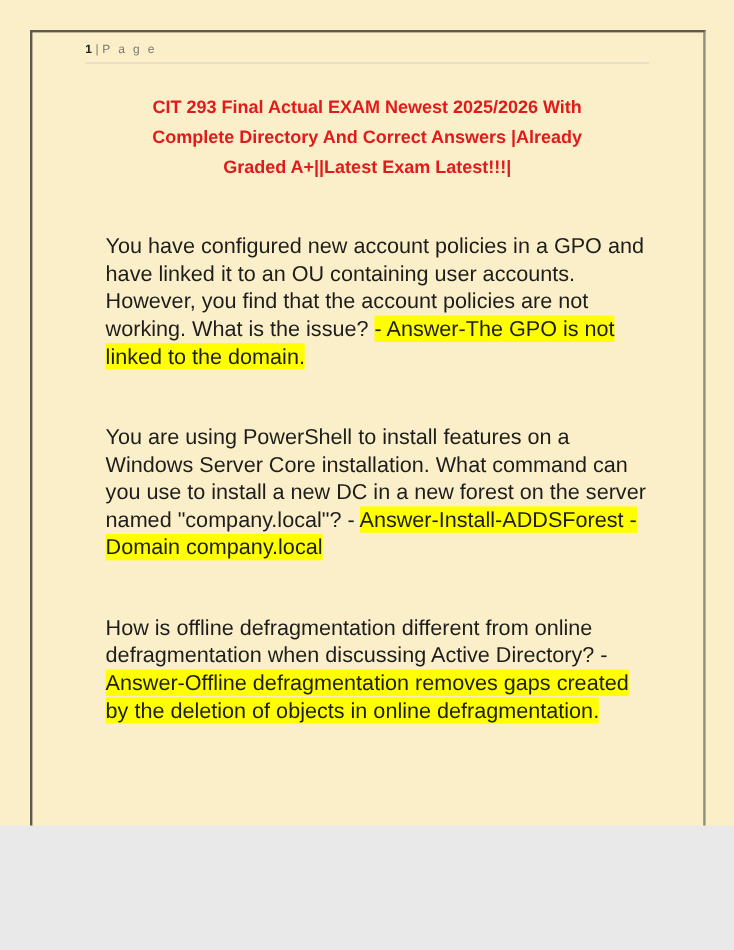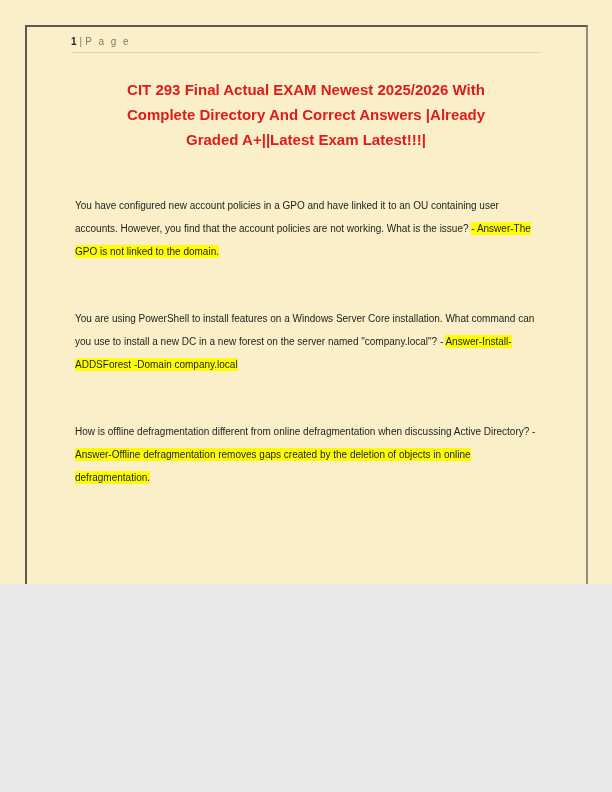--- a/index.html
+++ b/index.html
@@ -14,21 +14,21 @@
     --header-rule: #ddd6c2;
   }
   html, body { margin: 0; padding: 0; }
   body {
     width: 612px; height: 792px;
     background: #e9e9e9;
     font-family: "Liberation Sans", sans-serif;
   }
   .page {
     position: relative;
-    width: 612px; height: 584px;
+    width: 612px; height: 688px;
     background: var(--page-bg);
     overflow: hidden;
   }
   .frame {
     position: absolute;
     left: 25px; top: 25px;
     width: 559px; height: 738px;
     border-style: solid;
     border-width: 2px;
     border-color: var(--frame-dark) var(--frame-light) var(--frame-light) var(--frame-dark);
@@ -55,23 +55,23 @@
   .title {
     margin: 24px 0 42px 0;
     text-align: center;
     color: var(--title-red);
     font-weight: bold;
     font-size: 15px;
     line-height: 25px;
   }
   .title .title-line { display: block; }
   .para {
-    margin: 0 0 44px 4px;
+    margin: 0 0 44px 17px;
     color: var(--body-text);
-    font-size: 10px;
+    font-size: 18px;
     line-height: 23px;
   }
   .para:last-child { margin-bottom: 0; }
   .hl {
     background: var(--highlight);
     padding: 1px 0;
     -webkit-box-decoration-break: clone;
     box-decoration-break: clone;
   }
 </style>

